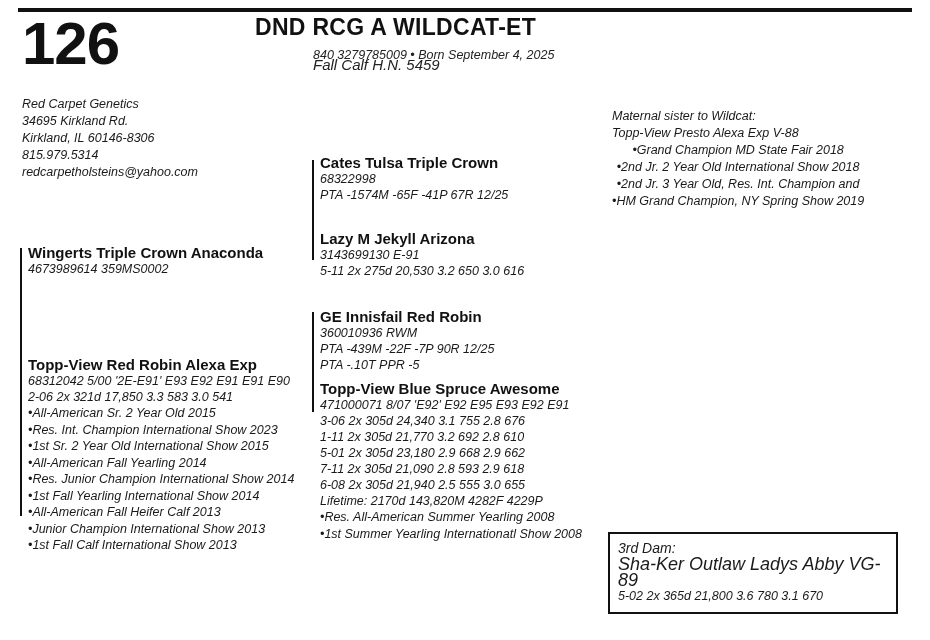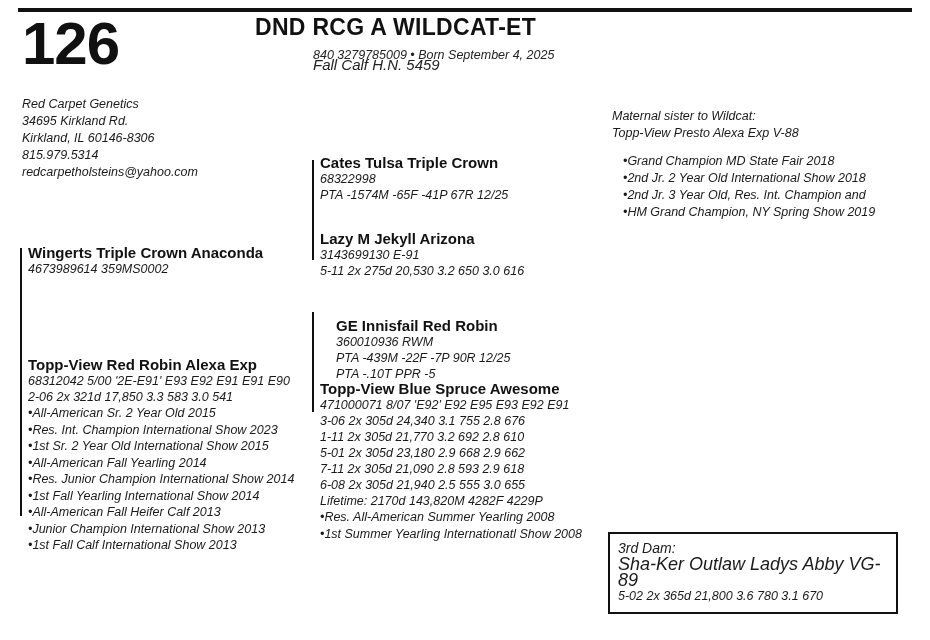--- a/index.html
+++ b/index.html
@@ -81,23 +81,24 @@
     position: absolute;
     left: 612px;
     top: 108px;
     font-size: 12.5px;
     font-style: italic;
     line-height: 17px;
     color: #1a1a1a;
   }
   .maternal .head { font-style: italic; }
   .maternal ul {
-    margin: 11px;
+    margin: 0;
     padding: 0;
     list-style: none;
+    text-align: center;
   }
   .maternal li { white-space: nowrap; }
 
   
   .ped-name {
     font-weight: bold;
     font-size: 15px;
     color: #111;
     white-space: nowrap;
   }
@@ -137,23 +138,22 @@
   }
   .sd-block {
     position: absolute;
     left: 320px;
     top: 230px;
     width: 290px;
   }
   .ds-block {
     position: absolute;
     left: 320px;
-    top: 317px;
+    top: 308px;
     width: 290px;
-    margin-left: 16px;
   }
   .dd-block {
     position: absolute;
     left: 320px;
     top: 380px;
     width: 300px;
   }
 
   
   .vline {

